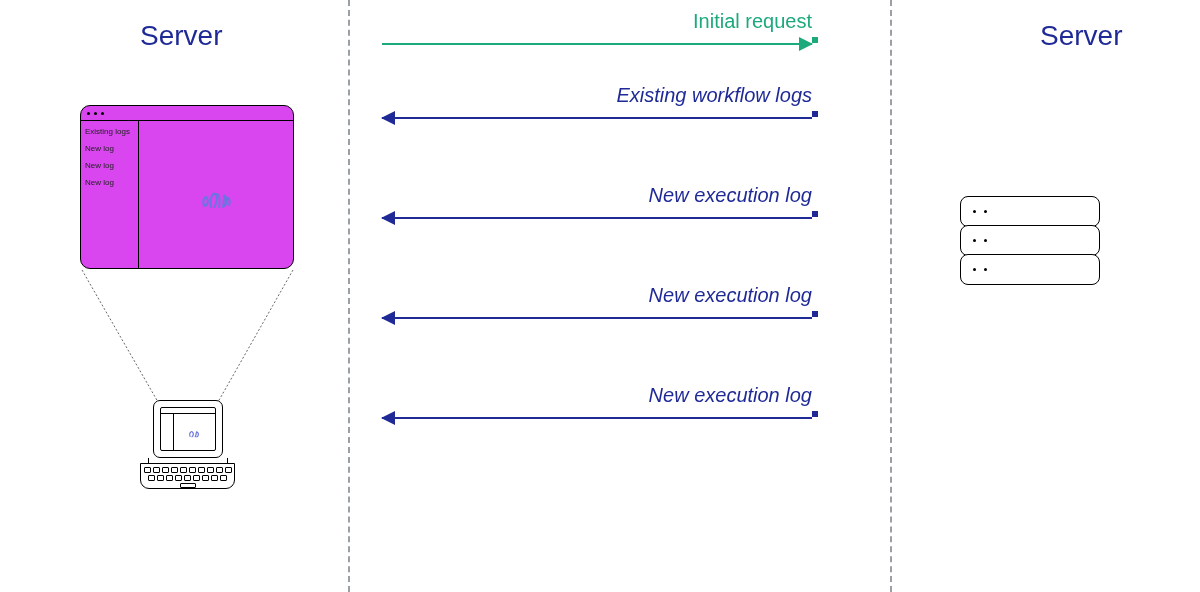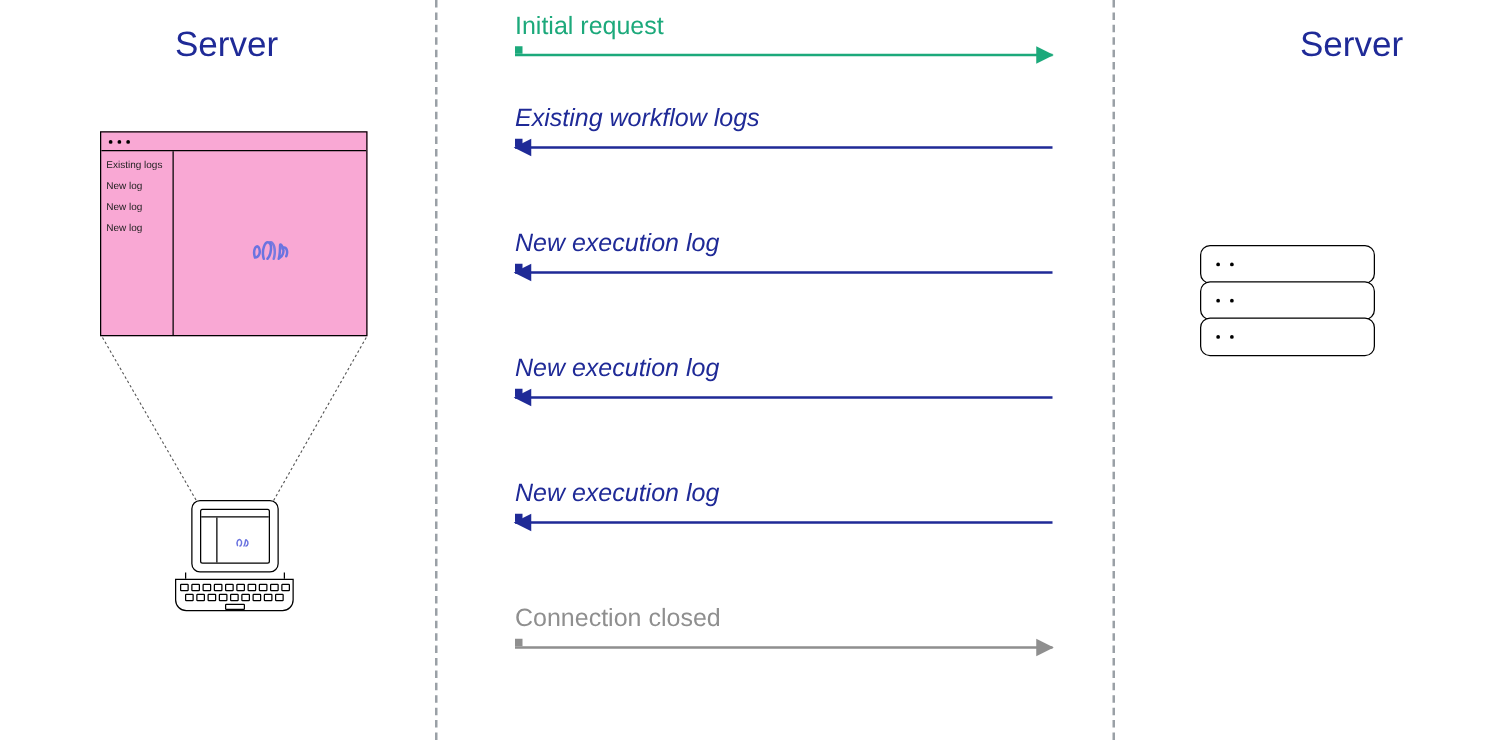--- a/index.html
+++ b/index.html
@@ -36,22 +36,22 @@
   .vline.right { left: 890px; }
 
   
   .browser {
     position: absolute;
     left: 80px;
     top: 105px;
     width: 214px;
     height: 164px;
     border: 1.3px solid #000;
-    border-radius: 0;
-    background: #f9a8d4;
+    border-radius: 10px;
+    background: #d946ef;
     box-sizing: border-box;
     overflow: hidden;
   }
   .browser .titlebar {
     height: 14px;
     border-bottom: 1.3px solid #000;
     display: flex;
     align-items: center;
     padding-left: 6px;
     gap: 4px;
@@ -185,23 +185,23 @@
   }
   .server .unit:first-child { margin-top: 0; }
   .server .unit .pip {
     width: 3px; height: 3px; border-radius: 50%;
     background: #000;
   }
 
   
   .arrow-row {
     position: absolute;
-    left: 412px;
+    left: 382px;
     width: 430px;
-    text-align: left;
+    text-align: right;
   }
   .arrow-row.row1 { top: 10px; }
   .arrow-row.row2 { top: 84px; }
   .arrow-row.row3 { top: 184px; }
   .arrow-row.row4 { top: 284px; }
   .arrow-row.row5 { top: 384px; }
   .arrow-row.row6 { top: 484px; }
 
   .arrow-label {
     font-size: 20px;
@@ -375,18 +375,14 @@
   <div class="arrow-row row4">
     <span class="arrow-label lbl-blue">New execution log</span>
     <div class="arrow-line blue left"></div>
   </div>
 
   <div class="arrow-row row5">
     <span class="arrow-label lbl-blue">New execution log</span>
     <div class="arrow-line blue left"></div>
   </div>
 
-  <div class="arrow-row row6">
-    <span class="arrow-label lbl-gray">Connection closed</span>
-    <div class="arrow-line gray right"></div>
-  </div>
 
 </div>
 
 </body></html>

